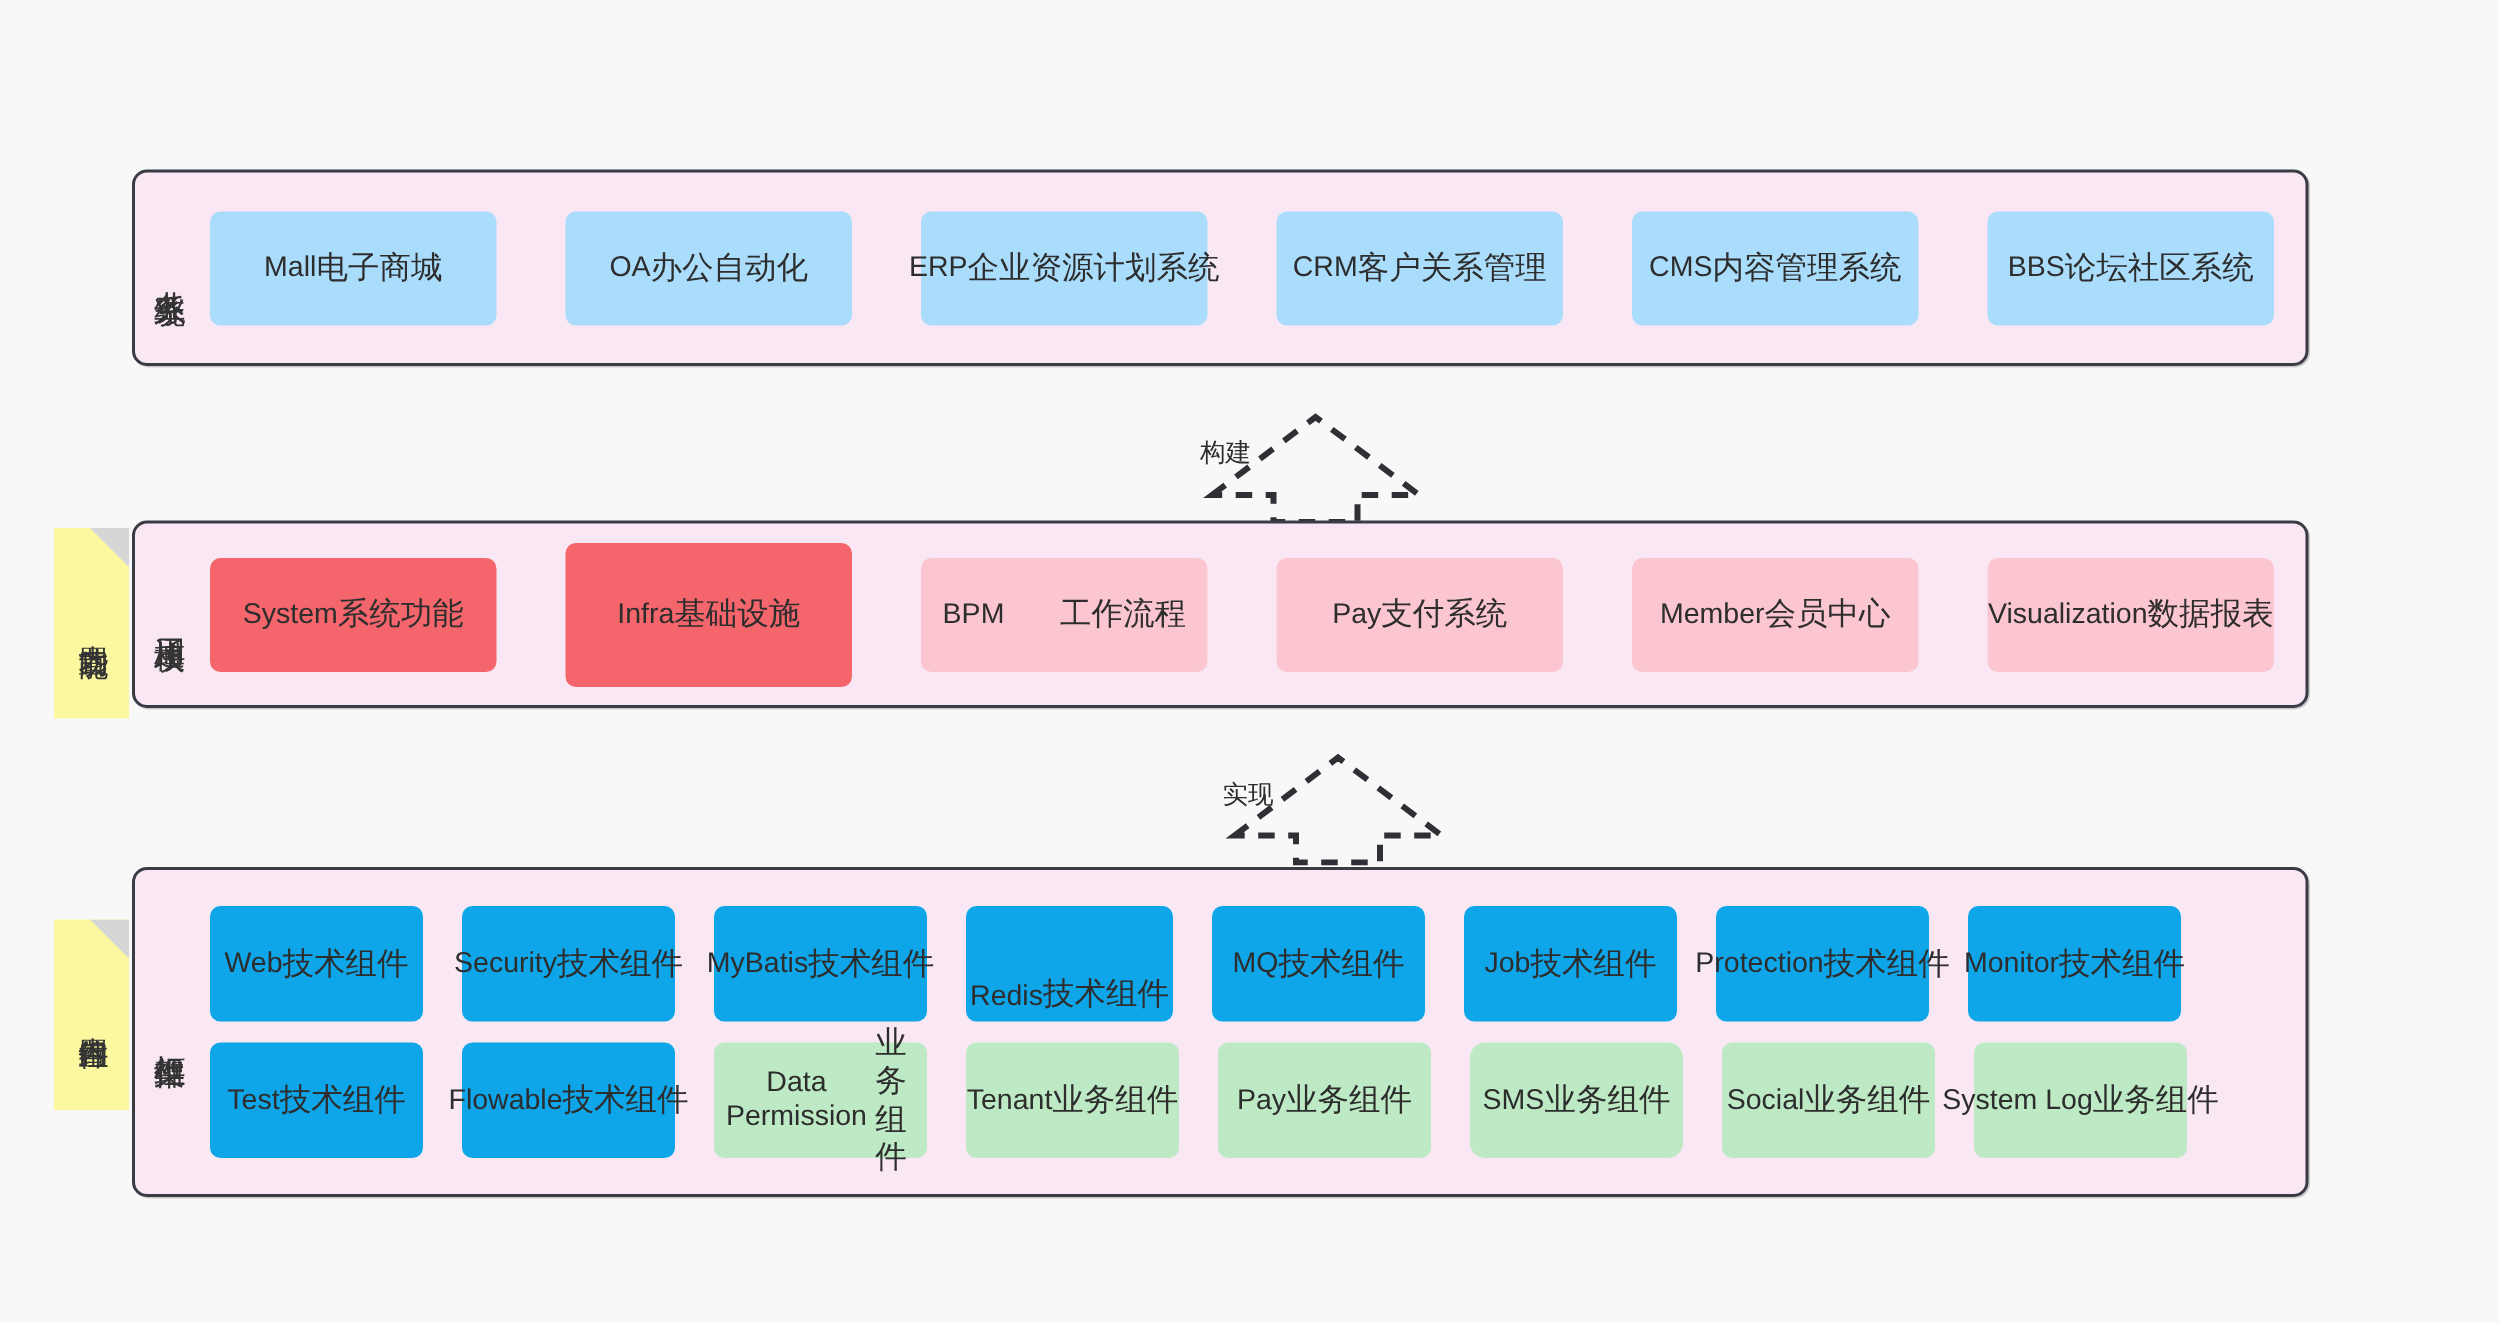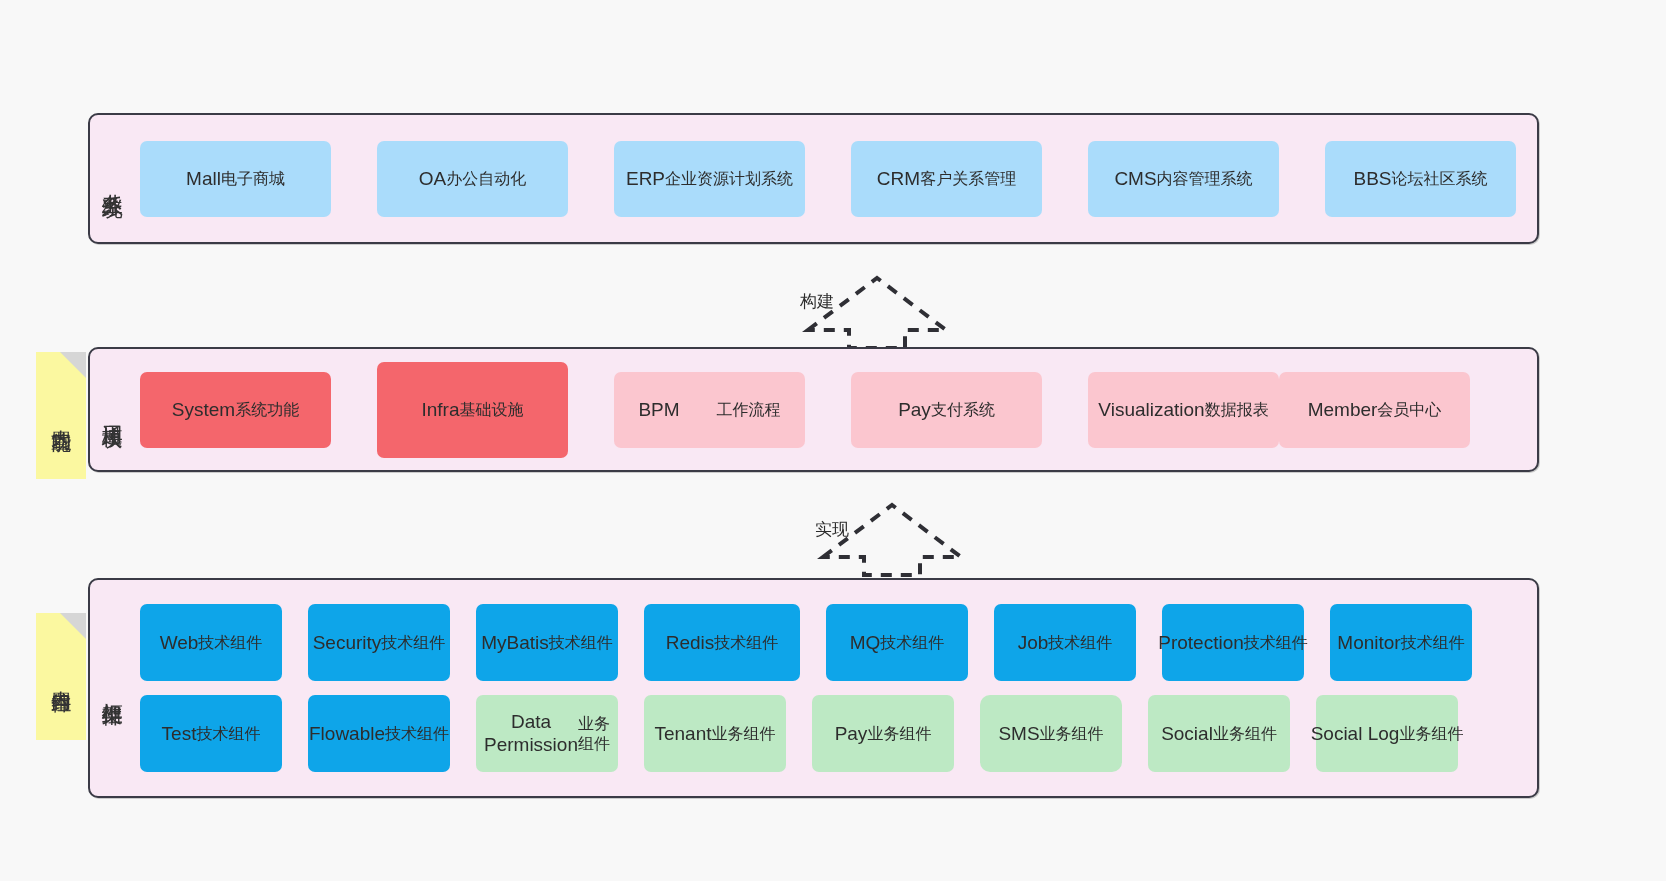--- a/index.html
+++ b/index.html
@@ -79,21 +79,21 @@
     align-items: center;
     justify-content: center;
     text-align: center;
     font-size: 19px;
     line-height: 1.32;
     color: #2d2d2d;
     padding: 4px 8px;
     white-space: nowrap;
   }
   .card .sub {
-    font-size: 16px;
+    font-size: 21px;
   }
   .card.wrapable { white-space: normal; }
 
   .card-blue      { background: #aadcfb; }
   .card-red       { background: #f4666c; }
   .card-pink      { background: #fbc6cf; }
   .card-green     { background: #0ea5e9; }
   .card-lightgreen{ background: #bde9c4; }
 
   
@@ -194,27 +194,27 @@
         <span class="sub">基础设施</span>
       </div>
       <div class="card card-pink" style="width:191px;height:76px;margin-right:46px;gap:37px;">
         <span>BPM</span>
         <span class="sub">工作流程</span>
       </div>
       <div class="card card-pink" style="width:191px;height:76px;margin-right:46px;">
         <span>Pay</span>
         <span class="sub">支付系统</span>
       </div>
+      <div class="card card-pink" style="width:191px;height:76px;margin-right:46px;">
+        <span>Member</span>
+        <span class="sub">会员中心</span>
+      </div>
       <div class="card card-pink" style="width:191px;height:76px;">
         <span>Visualization</span>
         <span class="sub">数据报表</span>
-      </div>
-      <div class="card card-pink" style="width:191px;height:76px;margin-right:46px;">
-        <span>Member</span>
-        <span class="sub">会员中心</span>
       </div>
     </div>
   </div>
 
   <svg class="arrow" style="left:775px; top:485px; width:235px; height:92px;" viewBox="0 0 235 92">
     <path d="M 48 72 L 117 20 L 186 72 L 145 72 L 145 90 L 89 90 L 89 72 Z" fill="none" stroke="#2f2f35" stroke-width="4" stroke-dasharray="11,9" stroke-linecap="butt" stroke-linejoin="miter"></path>
   </svg>
   <div class="arrow-label" style="left:815px; top:518px; width:155px;">实现</div>
 
   <div class="sticky" style="left:36px; top:613px; width:50px; height:127px;">
@@ -231,21 +231,21 @@
           <span class="sub">技术组件</span>
         </div>
         <div class="card card-green" style="width:142px;height:77px;margin-right:26px;">
           <span>Security</span>
           <span class="sub">技术组件</span>
         </div>
         <div class="card card-green" style="width:142px;height:77px;margin-right:26px;">
           <span>MyBatis</span>
           <span class="sub">技术组件</span>
         </div>
-        <div class="card card-green" style="width:156px;height:77px;margin-right:26px;">
+        <div class="card card-green" style="width:138px;height:77px;margin-right:26px;align-items:flex-end;">
           <span>Redis</span>
           <span class="sub">技术组件</span>
         </div>
         <div class="card card-green" style="width:142px;height:77px;margin-right:26px;">
           <span>MQ</span>
           <span class="sub">技术组件</span>
         </div>
         <div class="card card-green" style="width:142px;height:77px;margin-right:26px;">
           <span>Job</span>
           <span class="sub">技术组件</span>
@@ -283,21 +283,21 @@
         </div>
         <div class="card card-lightgreen" style="width:142px;height:77px;margin-right:26px;border-radius:10px;">
           <span>SMS</span>
           <span class="sub">业务组件</span>
         </div>
         <div class="card card-lightgreen" style="width:142px;height:77px;margin-right:26px;">
           <span>Social</span>
           <span class="sub">业务组件</span>
         </div>
         <div class="card card-lightgreen" style="width:142px;height:77px;">
-          <span>Social Log</span>
+          <span>System Log</span>
           <span class="sub">业务组件</span>
         </div>
       </div>
 
     </div>
   </div>
 
 </div>
 
 </body></html>

